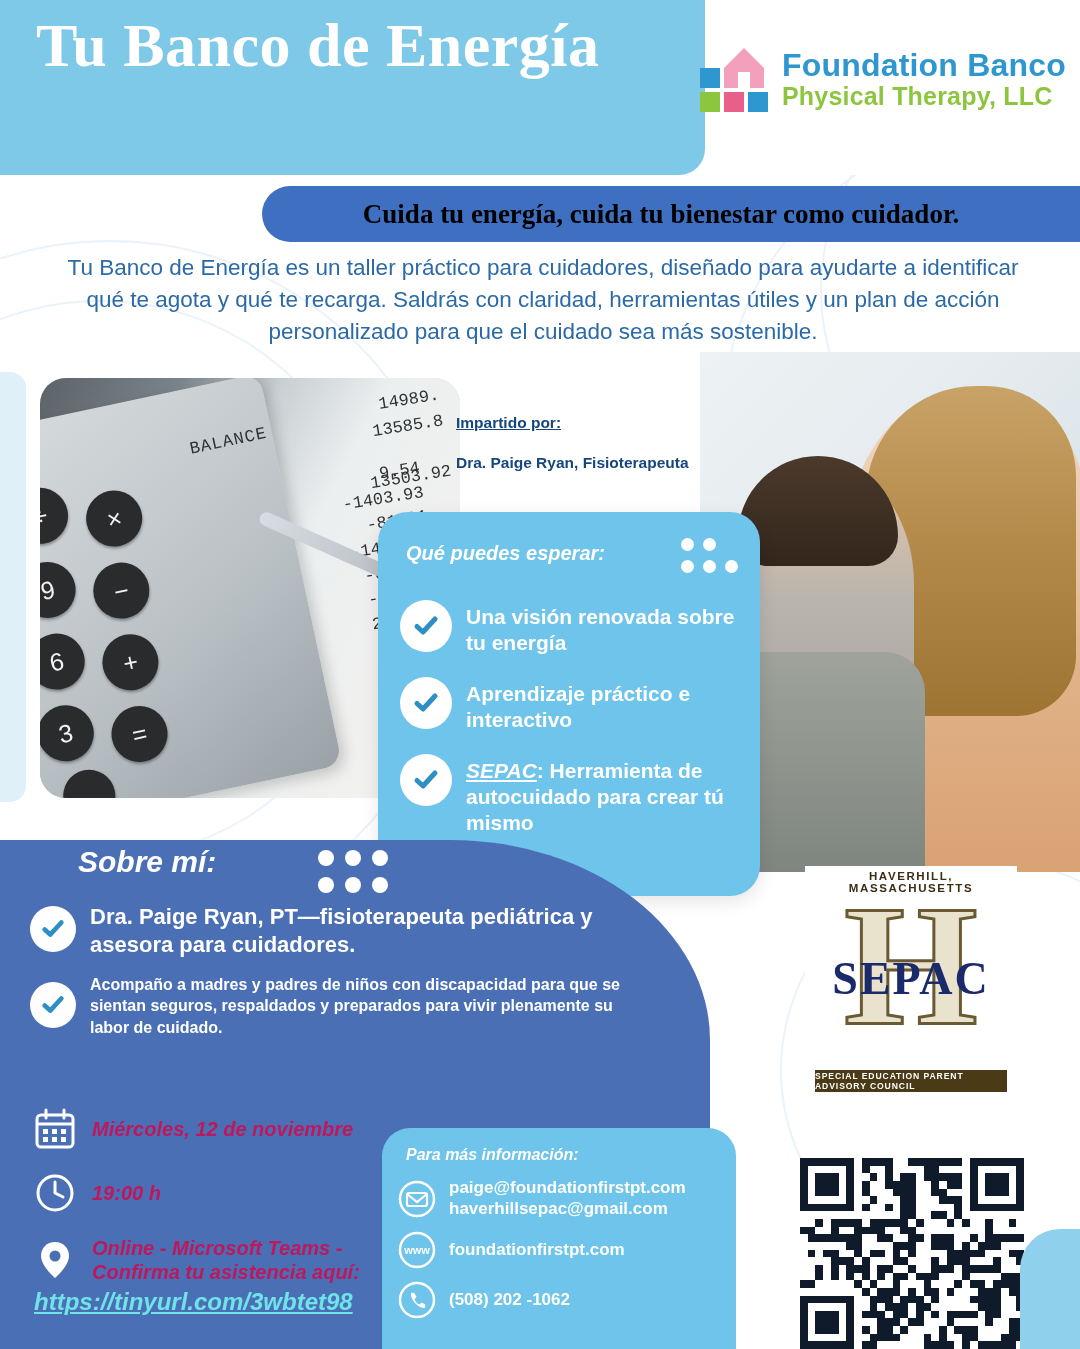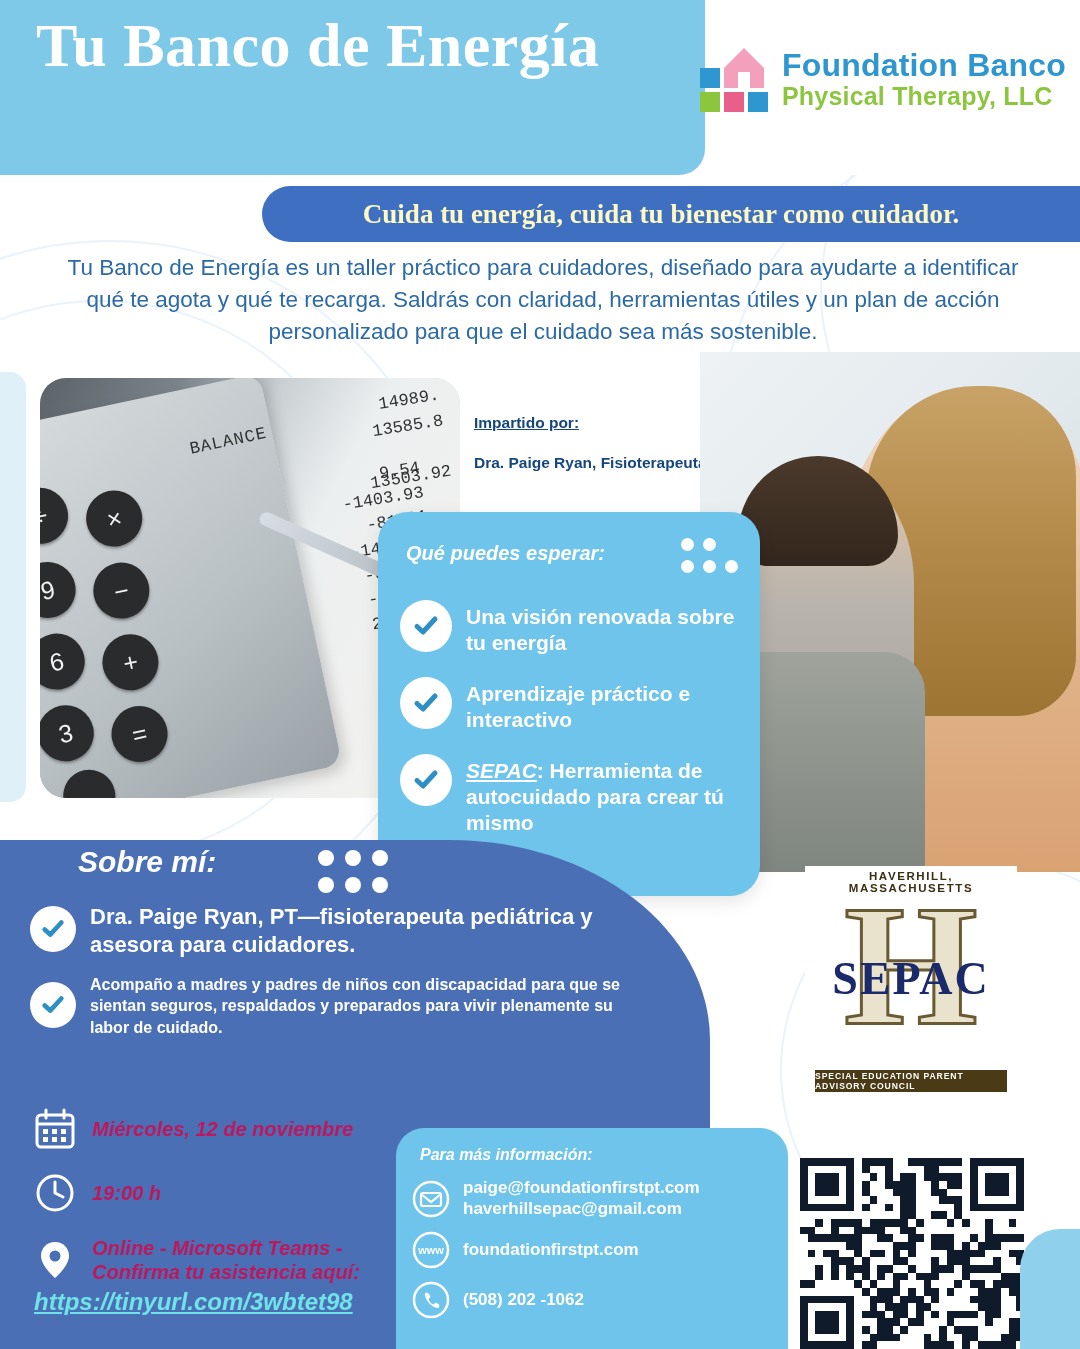--- a/index.html
+++ b/index.html
@@ -85,21 +85,21 @@
     background: #3f6fc0;
     border-top-left-radius: 28px;
     border-bottom-left-radius: 28px;
     display: flex; align-items: center; justify-content: center;
     padding-right: 20px;
   }
   .subtitle-ribbon span {
     font-family: "Liberation Serif", serif;
     font-weight: bold;
     font-size: 27px;
-    color: #fef9c3;
+    color: #000000;
   }
 
   
   .intro {
     position: absolute; left: 48px; top: 252px;
     width: 990px;
     text-align: center;
     font-size: 22.5px;
     line-height: 1.42;
     color: #2b6aa8;
@@ -162,21 +162,21 @@
   .pen {
     position: absolute; right: 18px; top: 170px;
     width: 190px; height: 14px;
     background: linear-gradient(90deg,#d7dde2,#aeb6bd);
     border-radius: 7px;
     transform: rotate(24deg);
   }
 
   
   .presenter {
-    position: absolute; left: 474px; top: 414px;
+    position: absolute; left: 456px; top: 414px;
     color: #16467e;
   }
   .presenter .lbl {
     font-size: 15.5px; font-weight: bold; text-decoration: underline; margin-bottom: 22px;
   }
   .presenter .nm { font-size: 15.5px; font-weight: bold; }
 
   
   .photo-people {
     position: absolute; left: 700px; top: 352px;
@@ -329,25 +329,24 @@
   .detail-txt { font-size: 20px; font-weight: bold; font-style: italic; line-height: 1.2; }
   .link-url {
     position: absolute; left: 34px; top: 1288px;
     font-size: 24px; font-weight: bold; font-style: italic;
     color: #6fe3e8;
   }
 
   
   .info-card {
     position: absolute; left: 382px; top: 1128px;
-    width: 392px; height: 221px;
+    width: 354px; height: 221px;
     background: #6ec4ea;
     border-top-left-radius: 28px;
     border-top-right-radius: 28px;
-    margin-left: 14px;
   }
   .info-title {
     position: absolute; left: 24px; top: 18px;
     font-size: 16px; font-weight: bold; font-style: italic; color: #ffffff;
   }
   .info-list { position: absolute; left: 16px; top: 50px; width: 330px; }
   .info-row { display: flex; align-items: center; gap: 13px; margin-bottom: 12px; }
   .info-ico { flex: none; width: 38px; height: 38px; }
   .info-txt { font-size: 17px; font-weight: bold; color: #ffffff; line-height: 1.22; }
 

